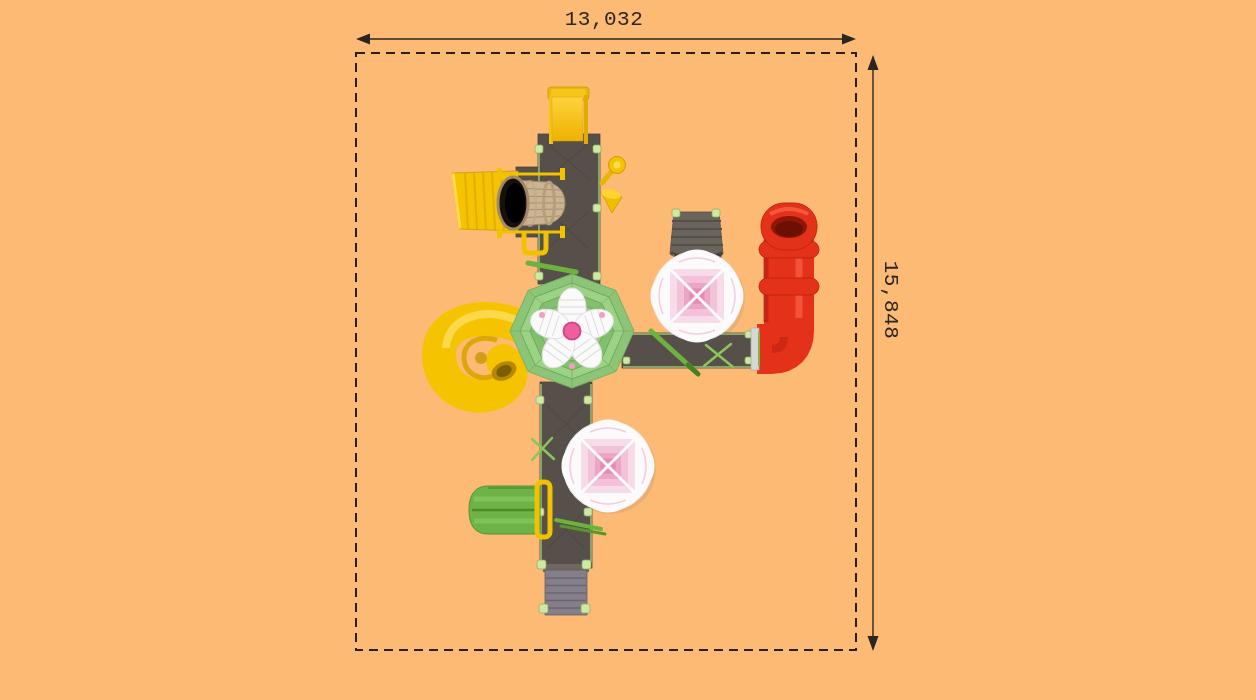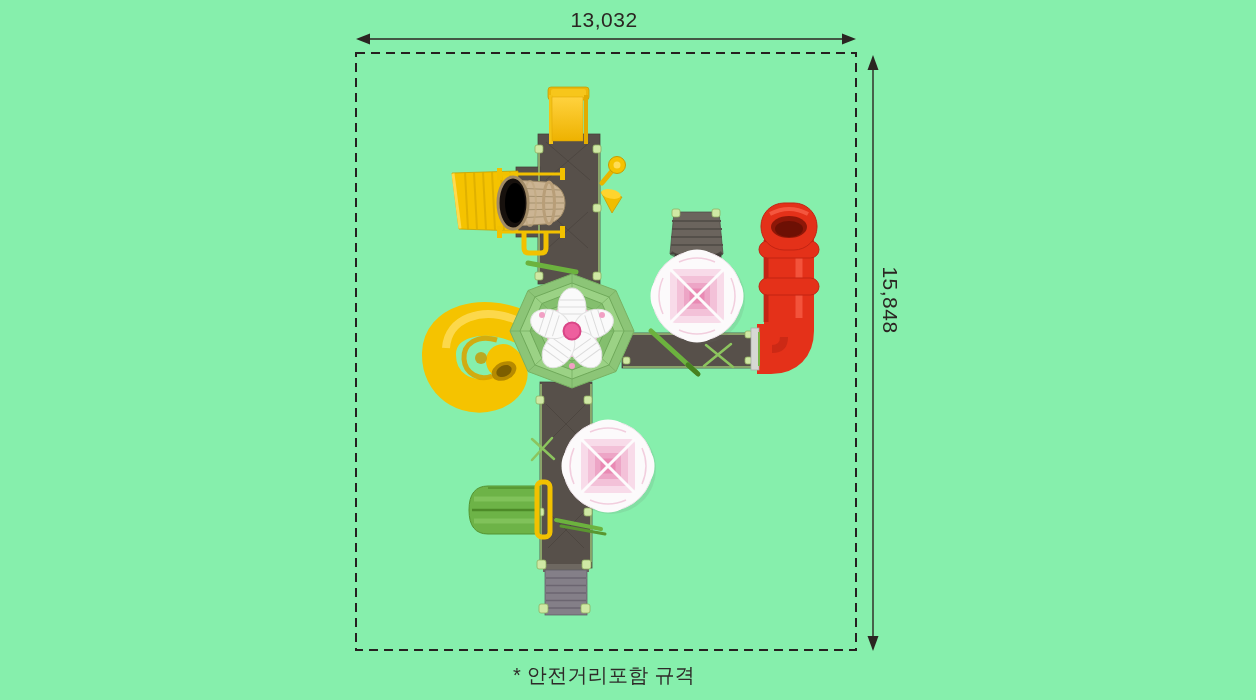--- a/index.html
+++ b/index.html
@@ -1,18 +1,18 @@
 <!DOCTYPE html>
 <html style="--ink: #2b2522; --platform: #57504a; --stair-gray: #847f88; --pad-green: #cfe8a4; --rail-green: #6cb23e; --roof-green: #8cc577; --flower-pink: #ee5f9e; --canopy-pink: #f3c1d8; --yellow: #f5c300; --yellow-dark: #d9a400; --red: #e43119; --red-dark: #b32112; --slide-green: #6db347; --wood: #cbb493;"><head>
 <meta charset="utf-8">
 <style>
   html,body{margin:0;padding:0;background:#ffffff;}
   .stage{
-    position:relative;width:1256px;height:700px;background:#86efac;overflow:hidden;
-    font-family:Liberation Sans, sans-serif;
+    position:relative;width:1256px;height:700px;background:#fdba74;overflow:hidden;
+    font-family:Liberation Mono, monospace;
   }
   .stage svg{position:absolute;left:0;top:0;}
   .dim-label{
     position:absolute;text-align:center;color:var(--ink,#2b2522);
     font-size:21px;letter-spacing:.5px;
   }
   .dim-label-v{
     position:absolute;left:830px;top:286px;width:120px;height:28px;line-height:28px;
     text-align:center;color:var(--ink,#2b2522);font-size:21px;letter-spacing:.5px;
     transform:rotate(90deg);
@@ -239,15 +239,14 @@
       <line class="dim-line" x1="873" y1="69" x2="873" y2="637"></line>
       <polygon class="dim-arrow" points="873,55 867.5,70 878.5,70"></polygon>
       <polygon class="dim-arrow" points="873,651 867.5,636 878.5,636"></polygon>
     </g>
   </svg>
 
   <div class="dim-label" style="left:484px;top:8px;width:240px;">13,032</div>
 
   <div class="dim-label-v">15,848</div>
 
-  <div class="caption">* 안전거리포함 규격</div>
 
 </div>
 
 </body></html>

